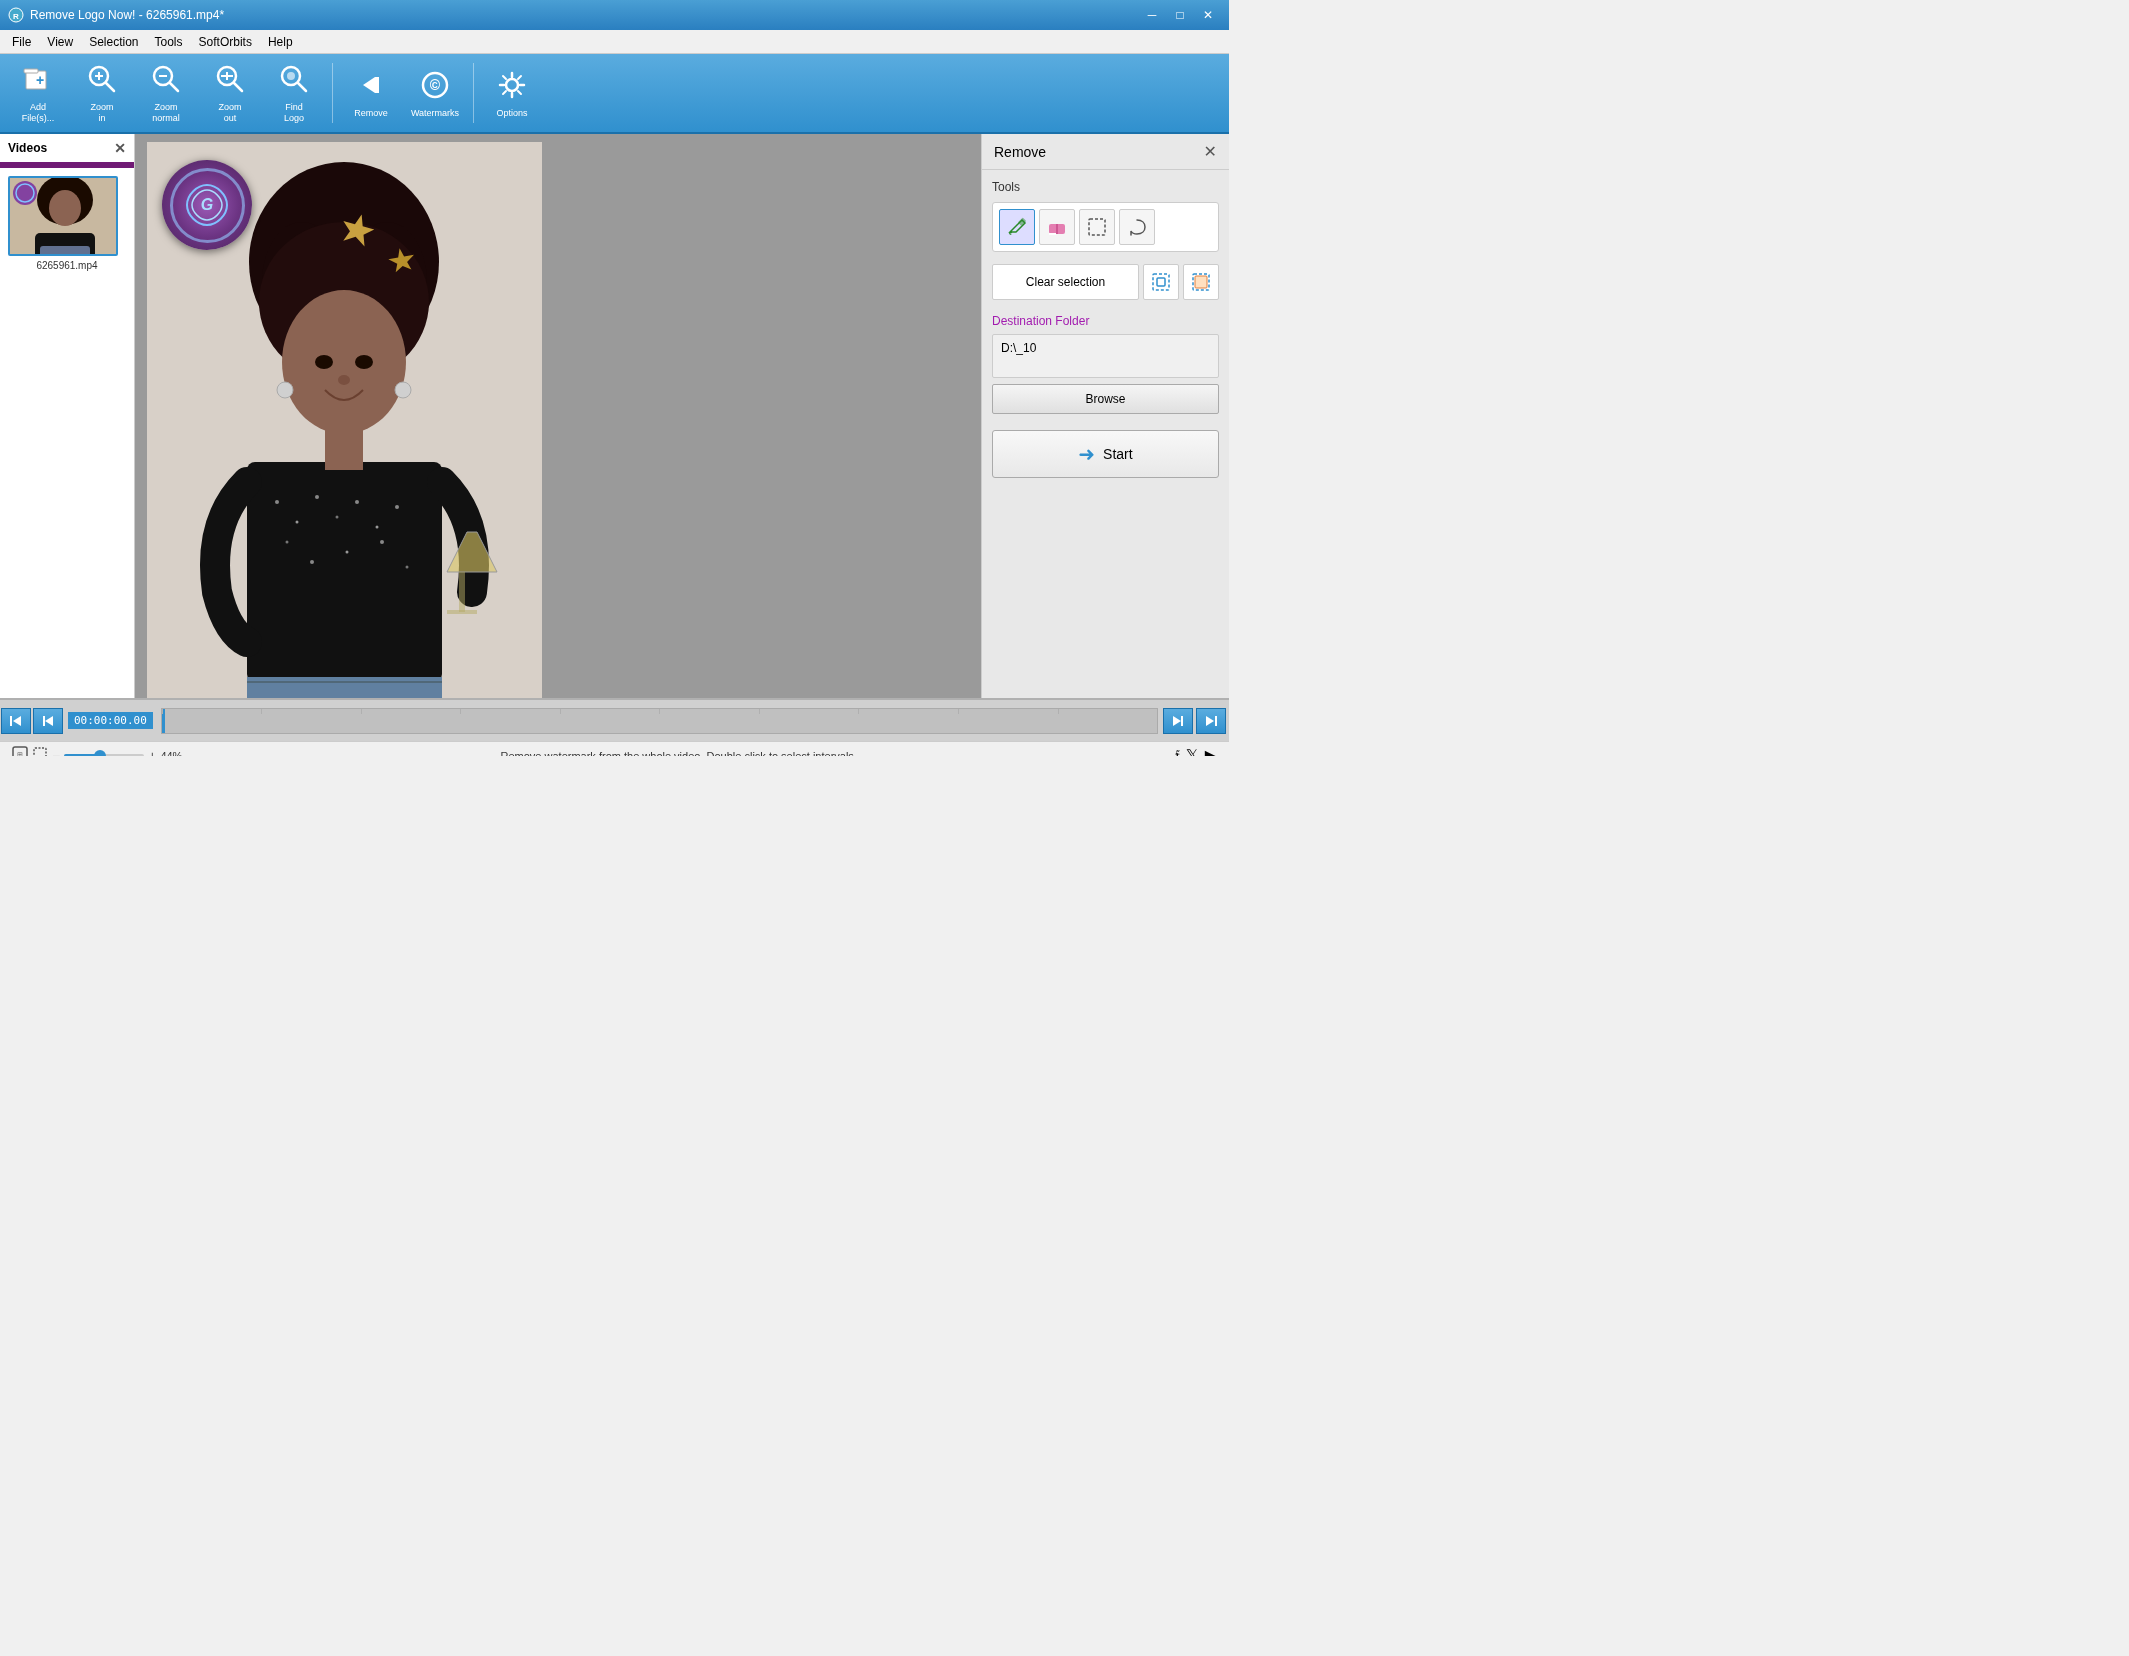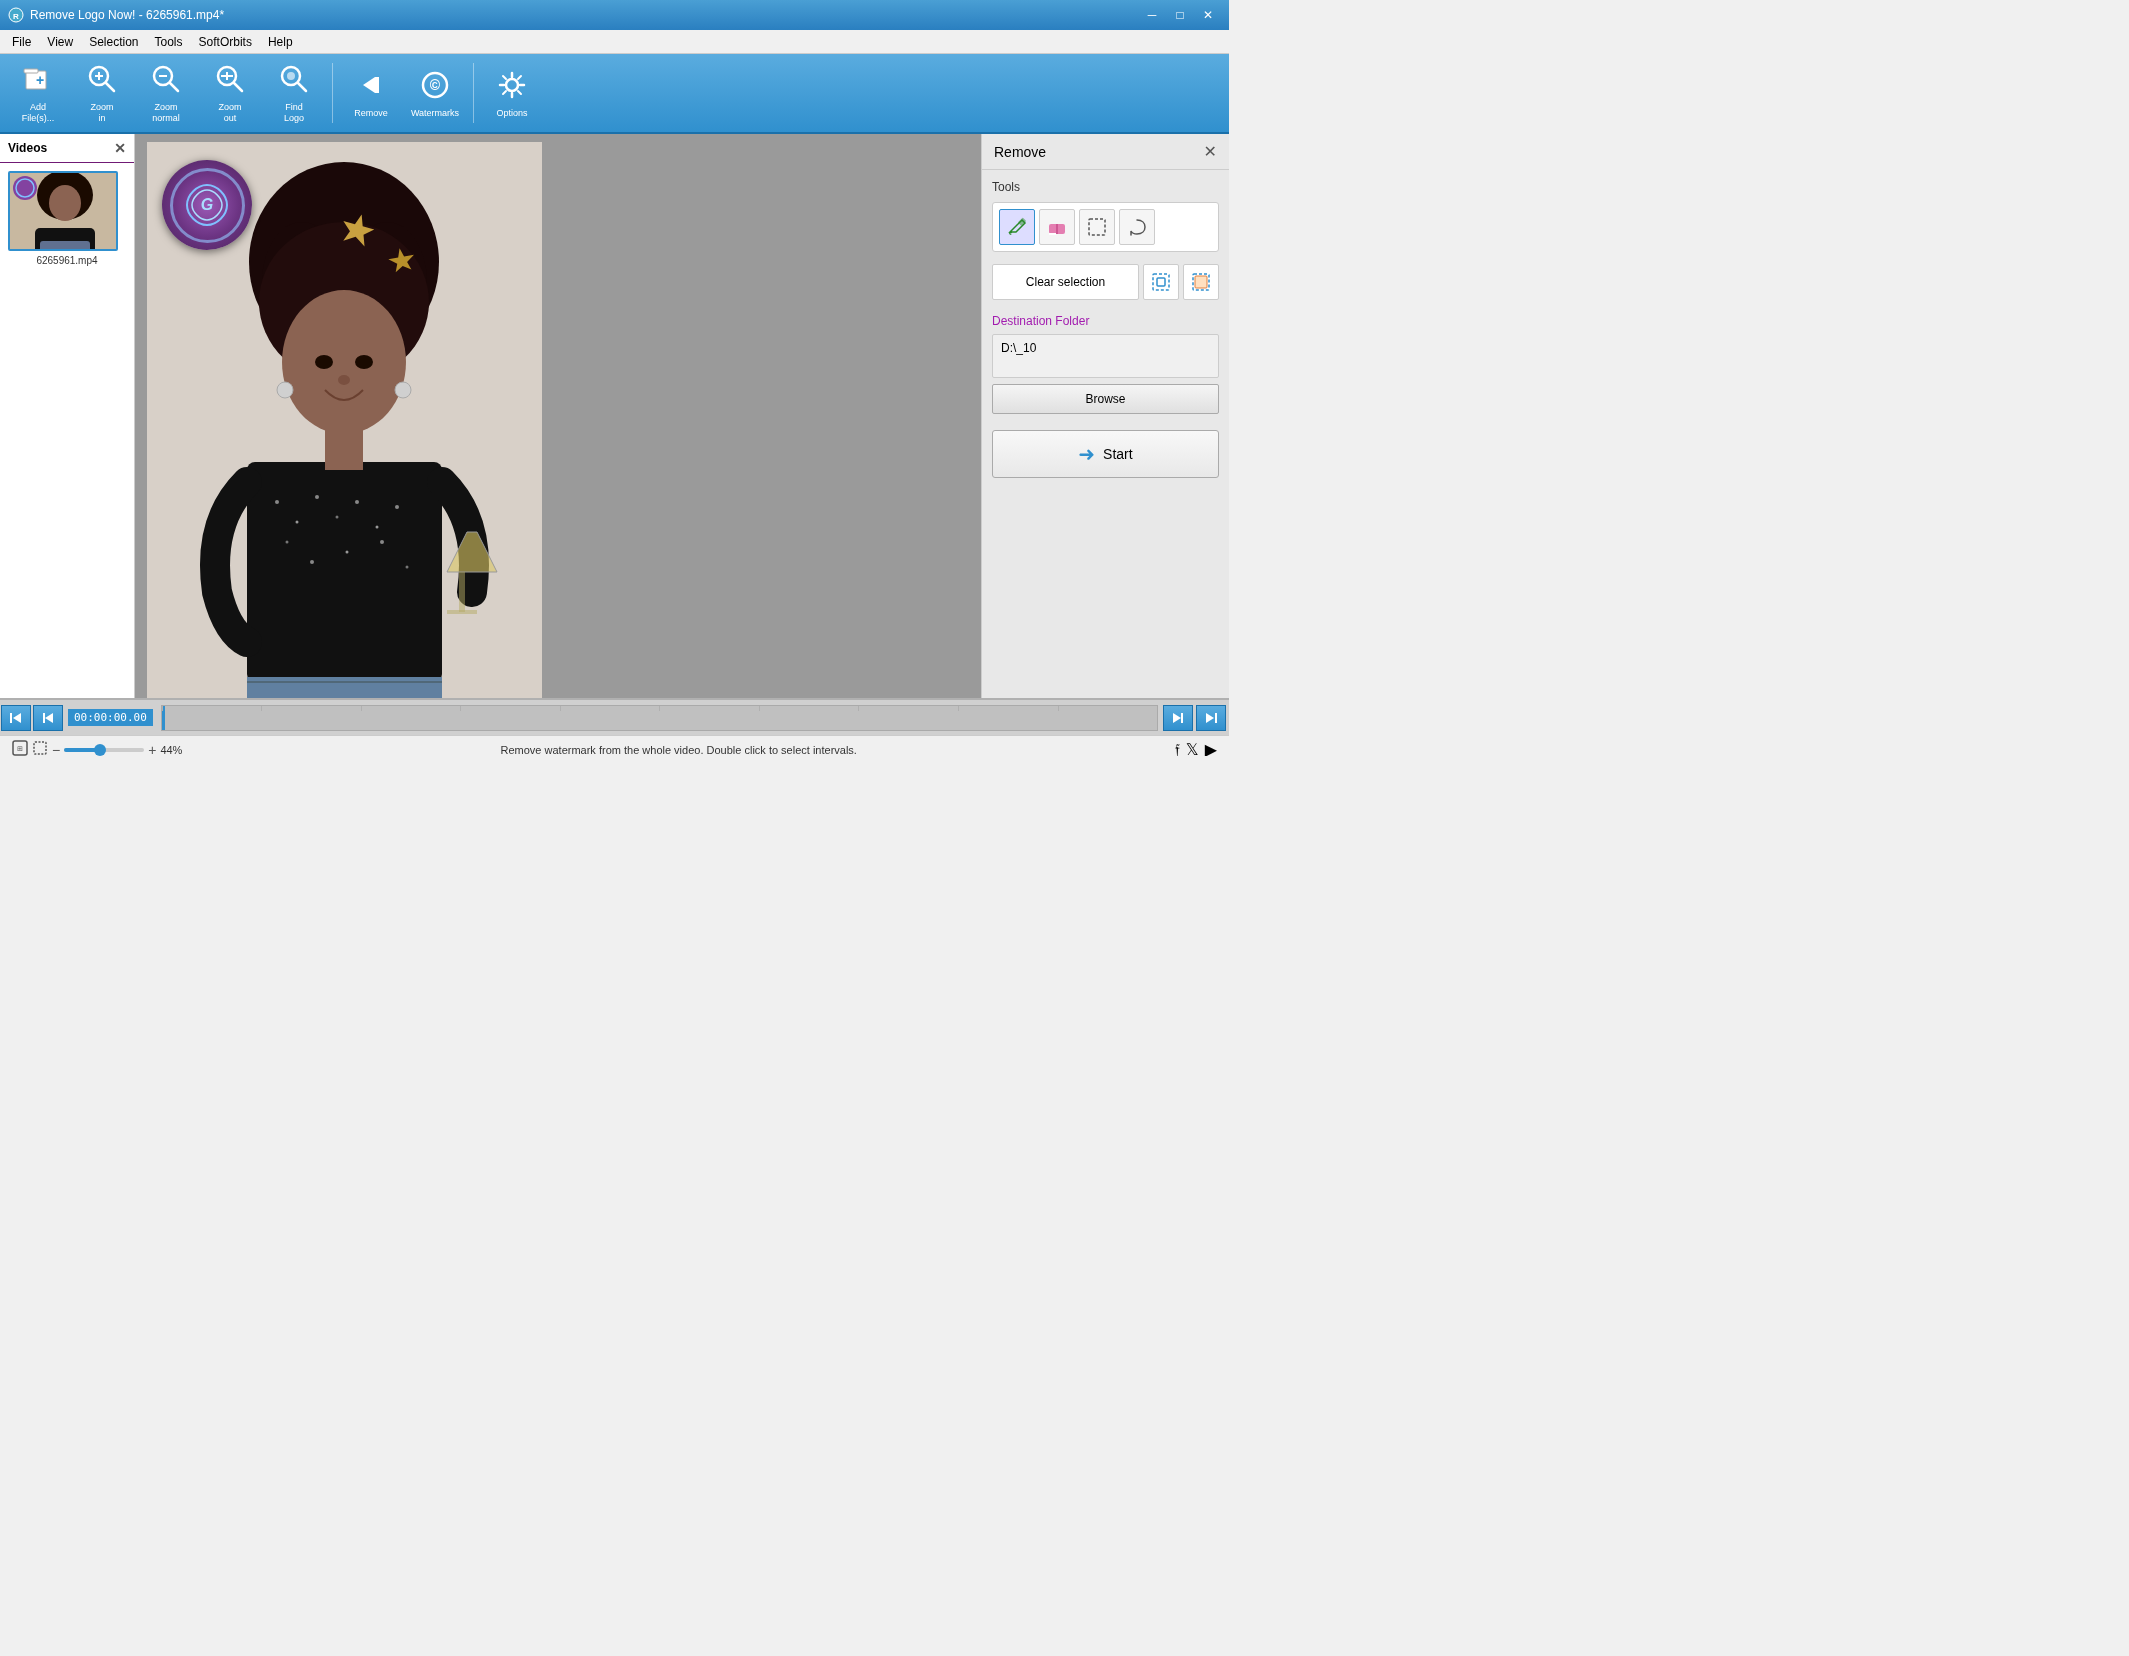--- a/index.html
+++ b/index.html
@@ -85,21 +85,21 @@
       background: white;
       border-right: 1px solid #ccc;
       display: flex;
       flex-direction: column;
     }
     .sidebar-header {
       display: flex;
       align-items: center;
       justify-content: space-between;
       padding: 6px 8px;
-      border-bottom: 1px solid #701a75;
+      border-bottom: 6px solid #701a75;
       font-weight: bold;
       font-size: 12px;
     }
     .sidebar-close { cursor: pointer; font-size: 14px; color: #555; }
     .sidebar-content { padding: 8px; }
     .video-thumb {
       width: 110px;
       height: 80px;
       background: #222;
       border: 2px solid #3090ce;
@@ -273,21 +273,21 @@
       border-radius: 3px;
       display: flex;
       align-items: center;
       justify-content: center;
       gap: 8px;
     }
     .start-arrow { font-size: 20px; color: #3090ce; }
 
     
     .timeline {
-      height: 37px;
+      height: 43px;
       background: #d0d0d0;
       border-top: 2px solid #b0b0b0;
       display: flex;
       align-items: center;
       position: relative;
     }
     .timeline-btn {
       width: 30px;
       height: 26px;
       background: linear-gradient(to bottom, #5aacdf, #3090ce);

